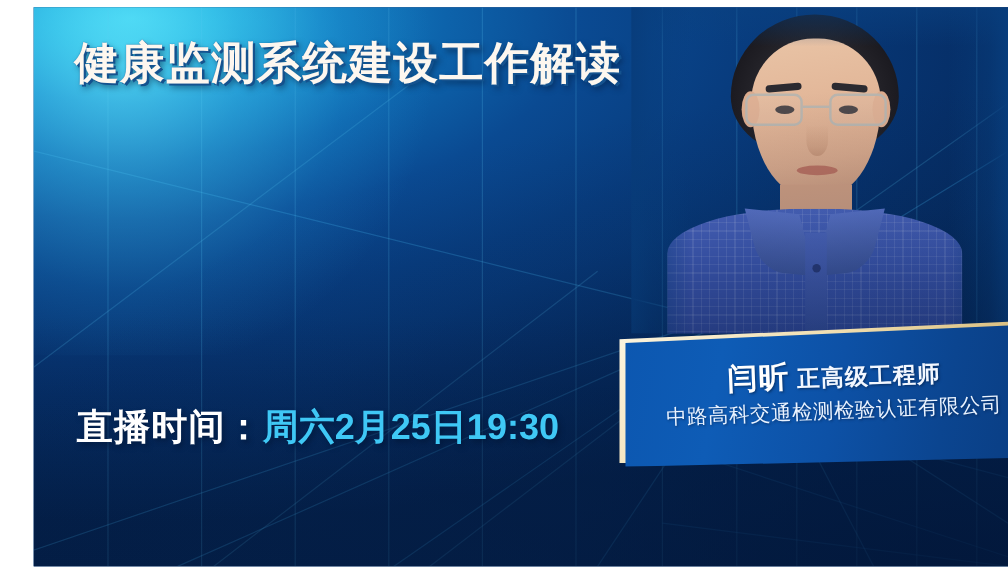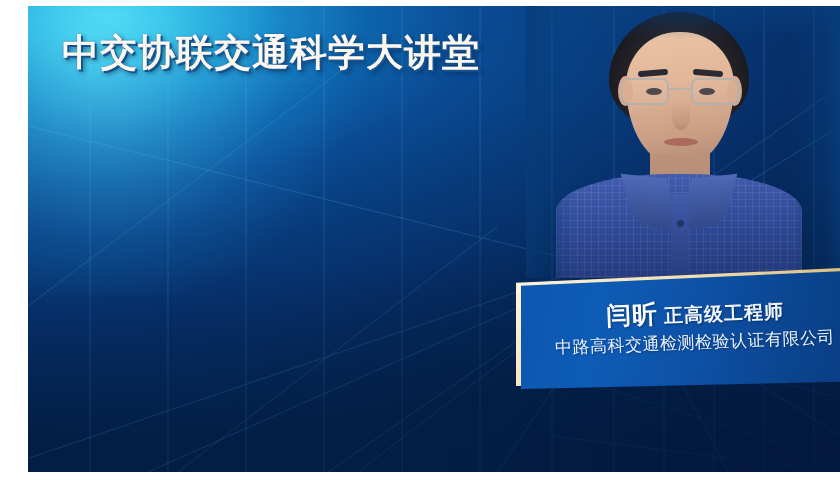--- a/index.html
+++ b/index.html
@@ -295,23 +295,26 @@
       <div class="collar-l"></div>
       <div class="collar-r"></div>
       <div class="placket"></div>
       <div class="btn1"></div>
     </div>
     <div class="portrait-fade"></div>
   </div>
 
   <div class="bg-shade"></div>
 
-  <div class="headline">中交协联交通科学大讲堂</div>
-
-
+  <div class="headline">健康监测系统建设工作解读</div>
+
+
+  <div class="livetime">
+    <span class="lbl">直播时间：</span><span class="val">周六2月25日19:30</span>
+  </div>
 
   <div class="panel-group">
     <div class="panel-shadow"></div>
     <div class="panel-edge"></div>
     <div class="panel-body"></div>
     <div class="panel-text">
       <div class="sp-name-row">
         <span class="sp-name">闫昕</span><span class="sp-title">正高级工程师</span>
       </div>
       <div class="sp-org">中路高科交通检测检验认证有限公司</div>

